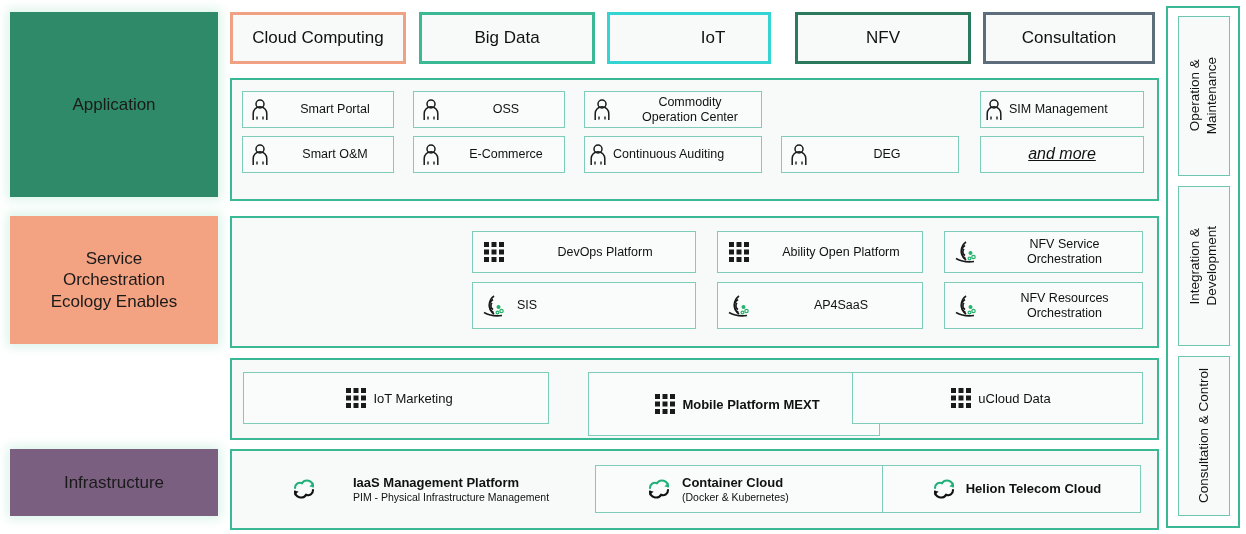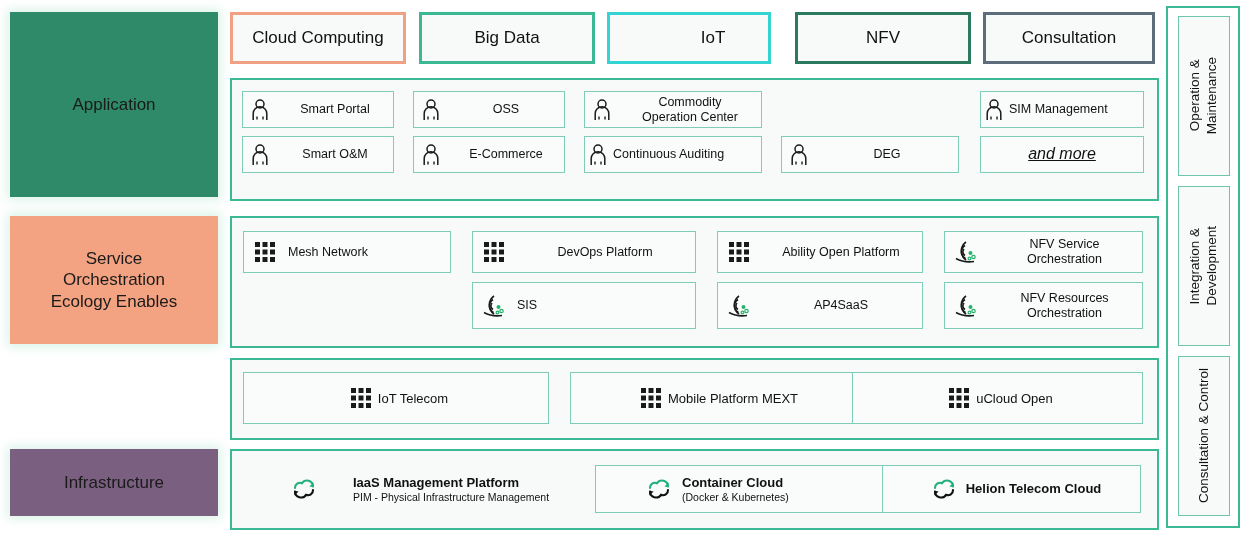--- a/index.html
+++ b/index.html
@@ -222,196 +222,178 @@
       <span class="tx">DEG</span>
     </div>
 
     <div class="item andmore" style="left:748px;top:56px;width:164px;height:37px;">
       <span class="tx">and more</span>
     </div>
   </div>
 
   <div class="panel" style="left:230px;top:216px;width:925px;height:128px;">
 
-    <div class="item" style="left:11px;top:13px;width:208px;height:42px;">
+
+    <div class="item" style="left:240px;top:13px;width:224px;height:42px;">
       <span class="ic" style="width:42px;">
         <svg width="20" height="20" viewBox="0 0 20 20">
             <g fill="#1a1a1a">
               <rect x="0" y="0" width="5" height="5"></rect>
               <rect x="7.5" y="0" width="5" height="5"></rect>
               <rect x="15" y="0" width="5" height="5"></rect>
               <rect x="0" y="7.5" width="5" height="5"></rect>
               <rect x="7.5" y="7.5" width="5" height="5"></rect>
               <rect x="15" y="7.5" width="5" height="5"></rect>
               <rect x="0" y="15" width="5" height="5"></rect>
               <rect x="7.5" y="15" width="5" height="5"></rect>
               <rect x="15" y="15" width="5" height="5"></rect>
             </g>
           </svg>
       </span>
-      <span class="tx left-align" style="text-align:left;">Mesh Network</span>
-    </div>
-
-    <div class="item" style="left:240px;top:13px;width:224px;height:42px;">
+      <span class="tx">DevOps Platform</span>
+    </div>
+
+    <div class="item" style="left:485px;top:13px;width:206px;height:42px;">
       <span class="ic" style="width:42px;">
         <svg width="20" height="20" viewBox="0 0 20 20">
             <g fill="#1a1a1a">
               <rect x="0" y="0" width="5" height="5"></rect>
               <rect x="7.5" y="0" width="5" height="5"></rect>
               <rect x="15" y="0" width="5" height="5"></rect>
               <rect x="0" y="7.5" width="5" height="5"></rect>
               <rect x="7.5" y="7.5" width="5" height="5"></rect>
               <rect x="15" y="7.5" width="5" height="5"></rect>
               <rect x="0" y="15" width="5" height="5"></rect>
               <rect x="7.5" y="15" width="5" height="5"></rect>
               <rect x="15" y="15" width="5" height="5"></rect>
             </g>
           </svg>
       </span>
-      <span class="tx">DevOps Platform</span>
-    </div>
-
-    <div class="item" style="left:485px;top:13px;width:206px;height:42px;">
-      <span class="ic" style="width:42px;">
+      <span class="tx">Ability Open Platform</span>
+    </div>
+
+    <div class="item" style="left:712px;top:13px;width:199px;height:42px;">
+      <span class="ic" style="width:42px;">
+        <svg width="26" height="24" viewBox="0 0 26 24">
+          <path d="M13 2 A11 11 0 0 0 13 20" fill="none" stroke="#1a1a1a" stroke-width="1.6"></path>
+          <path d="M12 5.5 A7.5 7.5 0 0 0 12.5 18.5" fill="none" stroke="#1a1a1a" stroke-width="1.6"></path>
+          <path d="M11 9 A4.2 4.2 0 0 0 12 15.5" fill="none" stroke="#1a1a1a" stroke-width="1.6"></path>
+          <path d="M3 18.5 Q11 23 21 21.5" fill="none" stroke="#1a1a1a" stroke-width="1.6"></path>
+          <circle cx="17.5" cy="13" r="2" fill="#25b36b"></circle>
+          <circle cx="20.5" cy="17" r="1.7" fill="none" stroke="#25b36b" stroke-width="1.2"></circle>
+          <circle cx="16.5" cy="18.5" r="1.4" fill="none" stroke="#25b36b" stroke-width="1.2"></circle>
+        </svg>
+      </span>
+      <span class="tx multiline">NFV Service<br>Orchestration</span>
+    </div>
+
+
+    <div class="item" style="left:240px;top:64px;width:224px;height:47px;">
+      <span class="ic" style="width:42px;">
+        <svg width="26" height="24" viewBox="0 0 26 24">
+          <path d="M13 2 A11 11 0 0 0 13 20" fill="none" stroke="#1a1a1a" stroke-width="1.6"></path>
+          <path d="M12 5.5 A7.5 7.5 0 0 0 12.5 18.5" fill="none" stroke="#1a1a1a" stroke-width="1.6"></path>
+          <path d="M11 9 A4.2 4.2 0 0 0 12 15.5" fill="none" stroke="#1a1a1a" stroke-width="1.6"></path>
+          <path d="M3 18.5 Q11 23 21 21.5" fill="none" stroke="#1a1a1a" stroke-width="1.6"></path>
+          <circle cx="17.5" cy="13" r="2" fill="#25b36b"></circle>
+          <circle cx="20.5" cy="17" r="1.7" fill="none" stroke="#25b36b" stroke-width="1.2"></circle>
+          <circle cx="16.5" cy="18.5" r="1.4" fill="none" stroke="#25b36b" stroke-width="1.2"></circle>
+        </svg>
+      </span>
+      <span class="tx" style="text-align:left;">SIS</span>
+    </div>
+
+    <div class="item" style="left:485px;top:64px;width:206px;height:47px;">
+      <span class="ic" style="width:42px;">
+        <svg width="26" height="24" viewBox="0 0 26 24">
+          <path d="M13 2 A11 11 0 0 0 13 20" fill="none" stroke="#1a1a1a" stroke-width="1.6"></path>
+          <path d="M12 5.5 A7.5 7.5 0 0 0 12.5 18.5" fill="none" stroke="#1a1a1a" stroke-width="1.6"></path>
+          <path d="M11 9 A4.2 4.2 0 0 0 12 15.5" fill="none" stroke="#1a1a1a" stroke-width="1.6"></path>
+          <path d="M3 18.5 Q11 23 21 21.5" fill="none" stroke="#1a1a1a" stroke-width="1.6"></path>
+          <circle cx="17.5" cy="13" r="2" fill="#25b36b"></circle>
+          <circle cx="20.5" cy="17" r="1.7" fill="none" stroke="#25b36b" stroke-width="1.2"></circle>
+          <circle cx="16.5" cy="18.5" r="1.4" fill="none" stroke="#25b36b" stroke-width="1.2"></circle>
+        </svg>
+      </span>
+      <span class="tx">AP4SaaS</span>
+    </div>
+
+    <div class="item" style="left:712px;top:64px;width:199px;height:47px;">
+      <span class="ic" style="width:42px;">
+        <svg width="26" height="24" viewBox="0 0 26 24">
+          <path d="M13 2 A11 11 0 0 0 13 20" fill="none" stroke="#1a1a1a" stroke-width="1.6"></path>
+          <path d="M12 5.5 A7.5 7.5 0 0 0 12.5 18.5" fill="none" stroke="#1a1a1a" stroke-width="1.6"></path>
+          <path d="M11 9 A4.2 4.2 0 0 0 12 15.5" fill="none" stroke="#1a1a1a" stroke-width="1.6"></path>
+          <path d="M3 18.5 Q11 23 21 21.5" fill="none" stroke="#1a1a1a" stroke-width="1.6"></path>
+          <circle cx="17.5" cy="13" r="2" fill="#25b36b"></circle>
+          <circle cx="20.5" cy="17" r="1.7" fill="none" stroke="#25b36b" stroke-width="1.2"></circle>
+          <circle cx="16.5" cy="18.5" r="1.4" fill="none" stroke="#25b36b" stroke-width="1.2"></circle>
+        </svg>
+      </span>
+      <span class="tx multiline">NFV Resources<br>Orchestration</span>
+    </div>
+  </div>
+
+  <div class="panel" style="left:230px;top:358px;width:925px;height:78px;">
+
+    <div class="item bigger" style="left:11px;top:12px;width:306px;height:52px;justify-content:center;">
+      <span class="ic" style="width:34px;">
         <svg width="20" height="20" viewBox="0 0 20 20">
             <g fill="#1a1a1a">
               <rect x="0" y="0" width="5" height="5"></rect>
               <rect x="7.5" y="0" width="5" height="5"></rect>
               <rect x="15" y="0" width="5" height="5"></rect>
               <rect x="0" y="7.5" width="5" height="5"></rect>
               <rect x="7.5" y="7.5" width="5" height="5"></rect>
               <rect x="15" y="7.5" width="5" height="5"></rect>
               <rect x="0" y="15" width="5" height="5"></rect>
               <rect x="7.5" y="15" width="5" height="5"></rect>
               <rect x="15" y="15" width="5" height="5"></rect>
             </g>
           </svg>
       </span>
-      <span class="tx">Ability Open Platform</span>
-    </div>
-
-    <div class="item" style="left:712px;top:13px;width:199px;height:42px;">
-      <span class="ic" style="width:42px;">
-        <svg width="26" height="24" viewBox="0 0 26 24">
-          <path d="M13 2 A11 11 0 0 0 13 20" fill="none" stroke="#1a1a1a" stroke-width="1.6"></path>
-          <path d="M12 5.5 A7.5 7.5 0 0 0 12.5 18.5" fill="none" stroke="#1a1a1a" stroke-width="1.6"></path>
-          <path d="M11 9 A4.2 4.2 0 0 0 12 15.5" fill="none" stroke="#1a1a1a" stroke-width="1.6"></path>
-          <path d="M3 18.5 Q11 23 21 21.5" fill="none" stroke="#1a1a1a" stroke-width="1.6"></path>
-          <circle cx="17.5" cy="13" r="2" fill="#25b36b"></circle>
-          <circle cx="20.5" cy="17" r="1.7" fill="none" stroke="#25b36b" stroke-width="1.2"></circle>
-          <circle cx="16.5" cy="18.5" r="1.4" fill="none" stroke="#25b36b" stroke-width="1.2"></circle>
-        </svg>
-      </span>
-      <span class="tx multiline">NFV Service<br>Orchestration</span>
-    </div>
-
-
-    <div class="item" style="left:240px;top:64px;width:224px;height:47px;">
-      <span class="ic" style="width:42px;">
-        <svg width="26" height="24" viewBox="0 0 26 24">
-          <path d="M13 2 A11 11 0 0 0 13 20" fill="none" stroke="#1a1a1a" stroke-width="1.6"></path>
-          <path d="M12 5.5 A7.5 7.5 0 0 0 12.5 18.5" fill="none" stroke="#1a1a1a" stroke-width="1.6"></path>
-          <path d="M11 9 A4.2 4.2 0 0 0 12 15.5" fill="none" stroke="#1a1a1a" stroke-width="1.6"></path>
-          <path d="M3 18.5 Q11 23 21 21.5" fill="none" stroke="#1a1a1a" stroke-width="1.6"></path>
-          <circle cx="17.5" cy="13" r="2" fill="#25b36b"></circle>
-          <circle cx="20.5" cy="17" r="1.7" fill="none" stroke="#25b36b" stroke-width="1.2"></circle>
-          <circle cx="16.5" cy="18.5" r="1.4" fill="none" stroke="#25b36b" stroke-width="1.2"></circle>
-        </svg>
-      </span>
-      <span class="tx" style="text-align:left;">SIS</span>
-    </div>
-
-    <div class="item" style="left:485px;top:64px;width:206px;height:47px;">
-      <span class="ic" style="width:42px;">
-        <svg width="26" height="24" viewBox="0 0 26 24">
-          <path d="M13 2 A11 11 0 0 0 13 20" fill="none" stroke="#1a1a1a" stroke-width="1.6"></path>
-          <path d="M12 5.5 A7.5 7.5 0 0 0 12.5 18.5" fill="none" stroke="#1a1a1a" stroke-width="1.6"></path>
-          <path d="M11 9 A4.2 4.2 0 0 0 12 15.5" fill="none" stroke="#1a1a1a" stroke-width="1.6"></path>
-          <path d="M3 18.5 Q11 23 21 21.5" fill="none" stroke="#1a1a1a" stroke-width="1.6"></path>
-          <circle cx="17.5" cy="13" r="2" fill="#25b36b"></circle>
-          <circle cx="20.5" cy="17" r="1.7" fill="none" stroke="#25b36b" stroke-width="1.2"></circle>
-          <circle cx="16.5" cy="18.5" r="1.4" fill="none" stroke="#25b36b" stroke-width="1.2"></circle>
-        </svg>
-      </span>
-      <span class="tx">AP4SaaS</span>
-    </div>
-
-    <div class="item" style="left:712px;top:64px;width:199px;height:47px;">
-      <span class="ic" style="width:42px;">
-        <svg width="26" height="24" viewBox="0 0 26 24">
-          <path d="M13 2 A11 11 0 0 0 13 20" fill="none" stroke="#1a1a1a" stroke-width="1.6"></path>
-          <path d="M12 5.5 A7.5 7.5 0 0 0 12.5 18.5" fill="none" stroke="#1a1a1a" stroke-width="1.6"></path>
-          <path d="M11 9 A4.2 4.2 0 0 0 12 15.5" fill="none" stroke="#1a1a1a" stroke-width="1.6"></path>
-          <path d="M3 18.5 Q11 23 21 21.5" fill="none" stroke="#1a1a1a" stroke-width="1.6"></path>
-          <circle cx="17.5" cy="13" r="2" fill="#25b36b"></circle>
-          <circle cx="20.5" cy="17" r="1.7" fill="none" stroke="#25b36b" stroke-width="1.2"></circle>
-          <circle cx="16.5" cy="18.5" r="1.4" fill="none" stroke="#25b36b" stroke-width="1.2"></circle>
-        </svg>
-      </span>
-      <span class="tx multiline">NFV Resources<br>Orchestration</span>
-    </div>
-  </div>
-
-  <div class="panel" style="left:230px;top:358px;width:925px;height:78px;">
-
-    <div class="item bigger" style="left:11px;top:12px;width:306px;height:52px;justify-content:center;">
+      <span style="text-align:left;">IoT Marketing</span>
+    </div>
+
+    <div class="item bigger" style="left:356px;top:12px;width:292px;height:64px;justify-content:center;font-weight:bold;">
       <span class="ic" style="width:34px;">
         <svg width="20" height="20" viewBox="0 0 20 20">
             <g fill="#1a1a1a">
               <rect x="0" y="0" width="5" height="5"></rect>
               <rect x="7.5" y="0" width="5" height="5"></rect>
               <rect x="15" y="0" width="5" height="5"></rect>
               <rect x="0" y="7.5" width="5" height="5"></rect>
               <rect x="7.5" y="7.5" width="5" height="5"></rect>
               <rect x="15" y="7.5" width="5" height="5"></rect>
               <rect x="0" y="15" width="5" height="5"></rect>
               <rect x="7.5" y="15" width="5" height="5"></rect>
               <rect x="15" y="15" width="5" height="5"></rect>
             </g>
           </svg>
       </span>
-      <span style="text-align:left;">IoT Telecom</span>
-    </div>
-
-    <div class="item bigger" style="left:338px;top:12px;width:292px;height:52px;justify-content:center;">
+      <span style="text-align:left;">Mobile Platform MEXT</span>
+    </div>
+
+    <div class="item bigger" style="left:620px;top:12px;width:291px;height:52px;justify-content:center;">
       <span class="ic" style="width:34px;">
         <svg width="20" height="20" viewBox="0 0 20 20">
             <g fill="#1a1a1a">
               <rect x="0" y="0" width="5" height="5"></rect>
               <rect x="7.5" y="0" width="5" height="5"></rect>
               <rect x="15" y="0" width="5" height="5"></rect>
               <rect x="0" y="7.5" width="5" height="5"></rect>
               <rect x="7.5" y="7.5" width="5" height="5"></rect>
               <rect x="15" y="7.5" width="5" height="5"></rect>
               <rect x="0" y="15" width="5" height="5"></rect>
               <rect x="7.5" y="15" width="5" height="5"></rect>
               <rect x="15" y="15" width="5" height="5"></rect>
             </g>
           </svg>
       </span>
-      <span style="text-align:left;">Mobile Platform MEXT</span>
-    </div>
-
-    <div class="item bigger" style="left:620px;top:12px;width:291px;height:52px;justify-content:center;">
-      <span class="ic" style="width:34px;">
-        <svg width="20" height="20" viewBox="0 0 20 20">
-            <g fill="#1a1a1a">
-              <rect x="0" y="0" width="5" height="5"></rect>
-              <rect x="7.5" y="0" width="5" height="5"></rect>
-              <rect x="15" y="0" width="5" height="5"></rect>
-              <rect x="0" y="7.5" width="5" height="5"></rect>
-              <rect x="7.5" y="7.5" width="5" height="5"></rect>
-              <rect x="15" y="7.5" width="5" height="5"></rect>
-              <rect x="0" y="15" width="5" height="5"></rect>
-              <rect x="7.5" y="15" width="5" height="5"></rect>
-              <rect x="15" y="15" width="5" height="5"></rect>
-            </g>
-          </svg>
-      </span>
-      <span style="text-align:left;">uCloud Open</span>
+      <span style="text-align:left;">uCloud Data</span>
     </div>
   </div>
 
   <div class="panel" style="left:230px;top:449px;width:925px;height:77px;">
 
     <div style="position:absolute;left:50px;top:16px;width:330px;height:44px;display:flex;align-items:center;gap:27px;">
       <span class="ic" style="width:44px;display:flex;align-items:center;justify-content:center;">
         <svg width="30" height="26" viewBox="0 0 30 26">
           <path d="M6 12 A5 5 0 0 1 13 7.2 A6 6 0 0 1 24 10.5" fill="none" stroke="#22b07a" stroke-width="2.1" stroke-linecap="round"></path>
           <path d="M24.5 6.5 L24.8 11.2 L20.4 10.4 Z" fill="#22b07a"></path>

